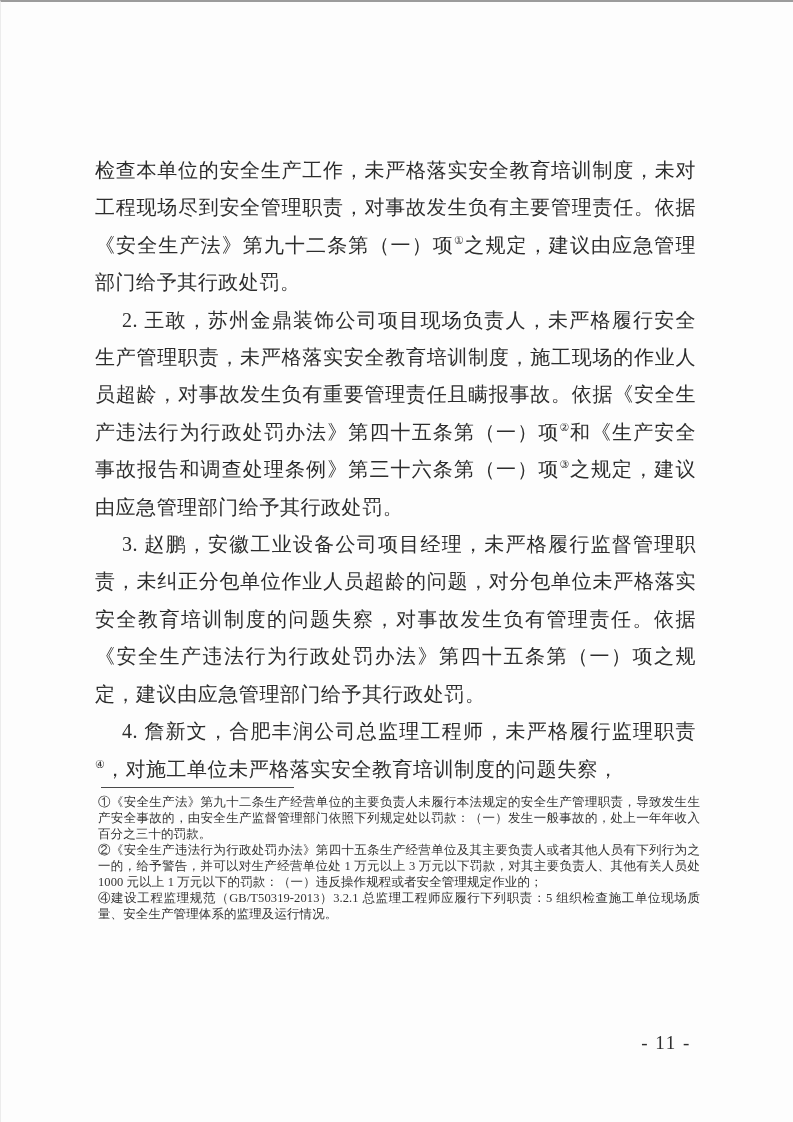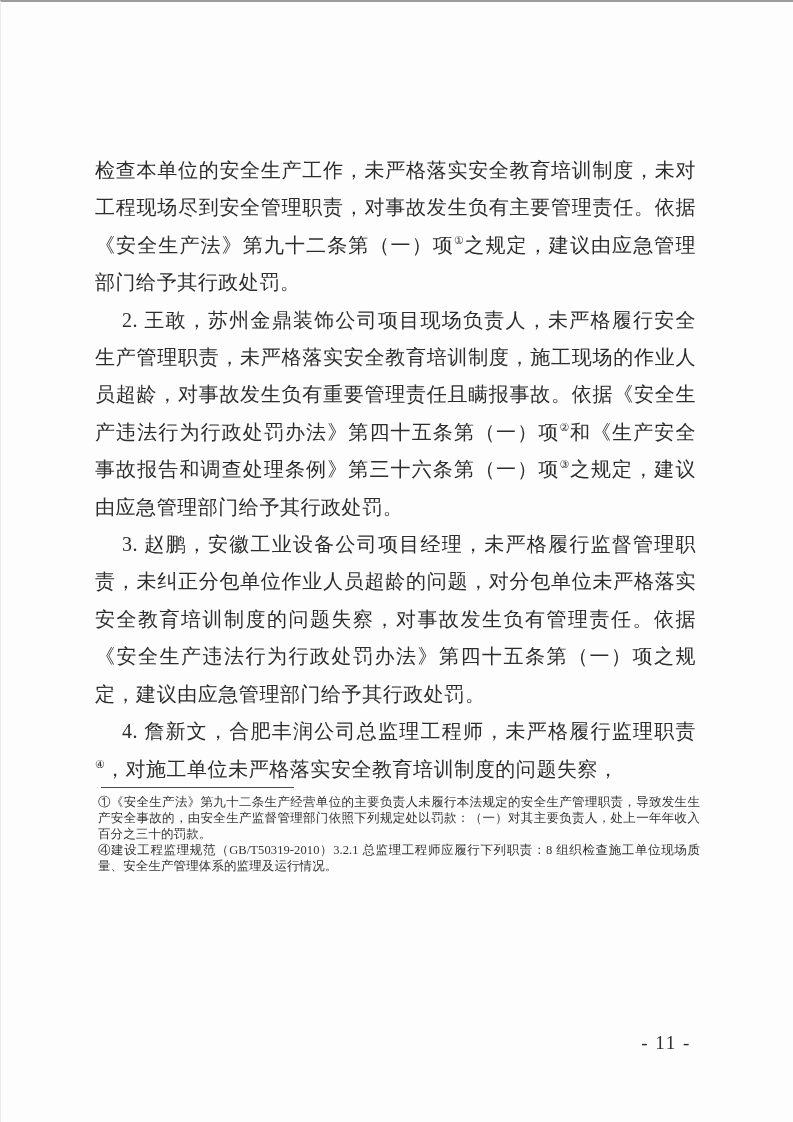--- a/index.html
+++ b/index.html
@@ -81,20 +81,21 @@
   <div class="body-text">
       <p class="para">检查本单位的安全生产工作，未严格落实安全教育培训制度，未对工程现场尽到安全管理职责，对事故发生负有主要管理责任。依据《安全生产法》第九十二条第（一）项<sup class="fnref">①</sup>之规定，建议由应急管理部门给予其行政处罚。</p>
       <p class="para indent">2. 王敢，苏州金鼎装饰公司项目现场负责人，未严格履行安全生产管理职责，未严格落实安全教育培训制度，施工现场的作业人员超龄，对事故发生负有重要管理责任且瞒报事故。依据《安全生产违法行为行政处罚办法》第四十五条第（一）项<sup class="fnref">②</sup>和《生产安全事故报告和调查处理条例》第三十六条第（一）项<sup class="fnref">③</sup>之规定，建议由应急管理部门给予其行政处罚。</p>
       <p class="para indent">3. 赵鹏，安徽工业设备公司项目经理，未严格履行监督管理职责，未纠正分包单位作业人员超龄的问题，对分包单位未严格落实安全教育培训制度的问题失察，对事故发生负有管理责任。依据《安全生产违法行为行政处罚办法》第四十五条第（一）项之规定，建议由应急管理部门给予其行政处罚。</p>
       <p class="para indent">4. 詹新文，合肥丰润公司总监理工程师，未严格履行监理职责<sup class="fnref">④</sup>，对施工单位未严格落实安全教育培训制度的问题失察，</p>
     </div>
 
   <div class="footnotes">
     <div class="fn-separator"></div>
     <div>
-        <div class="footnote">①《安全生产法》第九十二条生产经营单位的主要负责人未履行本法规定的安全生产管理职责，导致发生生产安全事故的，由安全生产监督管理部门依照下列规定处以罚款：（一）对其主要负责人，处上一年年收入百分之三十的罚款。</div>
-        <div class="footnote">④建设工程监理规范（GB/T50319-2010）3.2.1 总监理工程师应履行下列职责：8 组织检查施工单位现场质量、安全生产管理体系的监理及运行情况。</div>
+        <div class="footnote">①《安全生产法》第九十二条生产经营单位的主要负责人未履行本法规定的安全生产管理职责，导致发生生产安全事故的，由安全生产监督管理部门依照下列规定处以罚款：（一）发生一般事故的，处上一年年收入百分之三十的罚款。</div>
+        <div class="footnote">②《安全生产违法行为行政处罚办法》第四十五条生产经营单位及其主要负责人或者其他人员有下列行为之一的，给予警告，并可以对生产经营单位处 1 万元以上 3 万元以下罚款，对其主要负责人、其他有关人员处 1000 元以上 1 万元以下的罚款：（一）违反操作规程或者安全管理规定作业的；</div>
+        <div class="footnote">④建设工程监理规范（GB/T50319-2013）3.2.1 总监理工程师应履行下列职责：5 组织检查施工单位现场质量、安全生产管理体系的监理及运行情况。</div>
       </div>
   </div>
 
   <div class="page-number">- 11 -</div>
 
 </div>
 
 </body></html>

